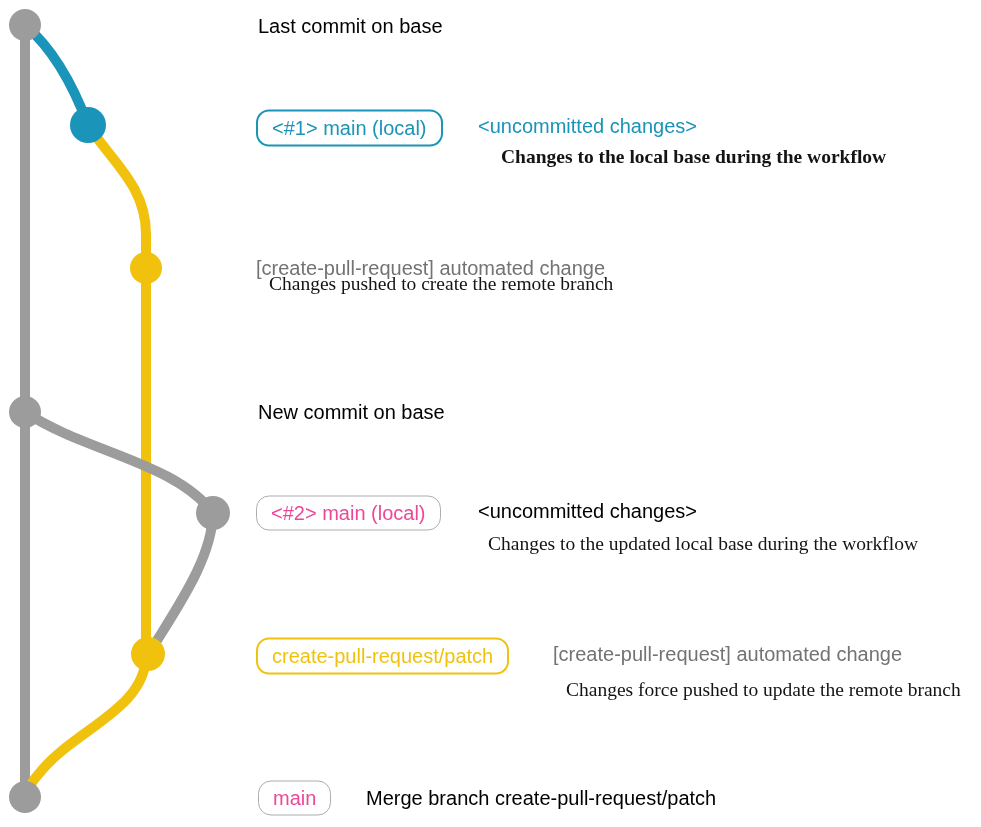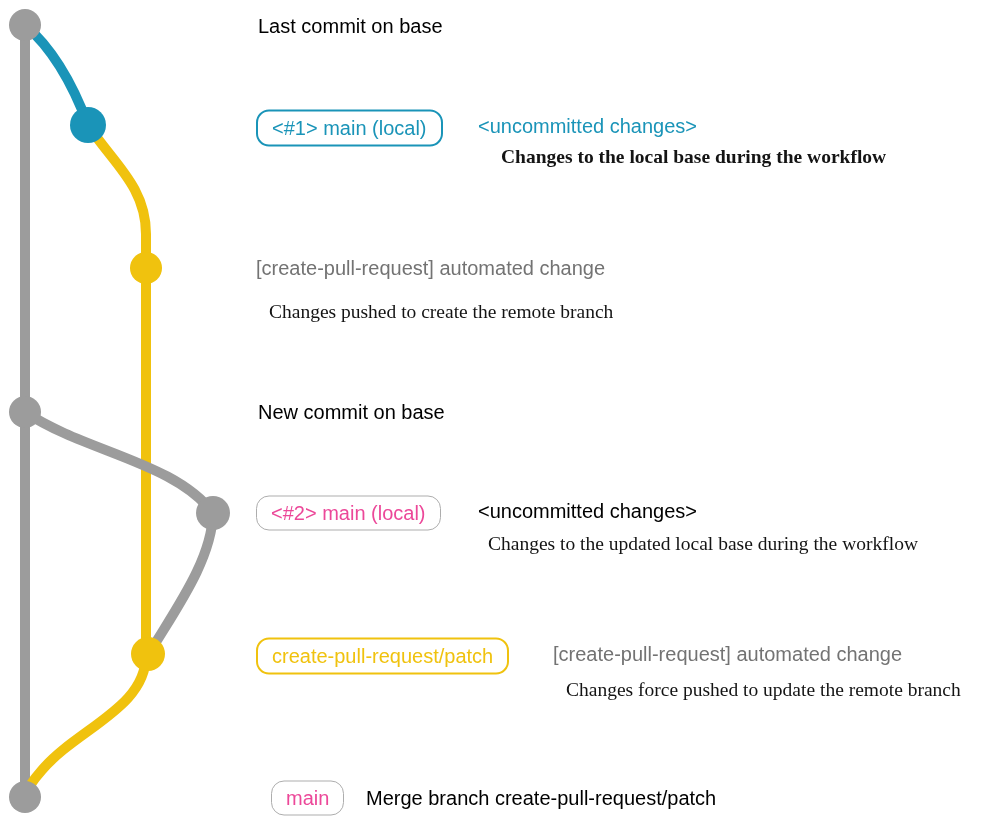--- a/index.html
+++ b/index.html
@@ -69,28 +69,28 @@
     <circle cx="25" cy="797" r="16" fill="#9C9C9C"></circle>
   </svg>
 
   <div class="lbl gray-text" style="left:258px; top:26px;">Last commit on base</div>
 
   <div class="badge badge-teal" style="left:256px; top:128px;">&lt;#1&gt; main (local)</div>
   <div class="lbl teal-text" style="left:478px; top:126px;">&lt;uncommitted changes&gt;</div>
   <div class="desc" style="left:501px; top:157px;font-weight:bold;">Changes to the local base during the workflow</div>
 
   <div class="lbl yellow-text" style="left:256px; top:268px;">[create-pull-request] automated change</div>
-  <div class="desc" style="left:269px; top:312px;text-align:center;">Changes pushed to create the remote branch</div>
+  <div class="desc" style="left:269px; top:284px;text-align:center;">Changes pushed to create the remote branch</div>
 
   <div class="lbl gray-text" style="left:258px; top:412px;">New commit on base</div>
 
   <div class="badge badge-gray" style="left:256px; top:513px;">&lt;#2&gt; main (local)</div>
   <div class="lbl gray-text" style="left:478px; top:511px;">&lt;uncommitted changes&gt;</div>
   <div class="desc" style="left:488px; top:544px;">Changes to the updated local base during the workflow</div>
 
   <div class="badge badge-yellow" style="left:256px; top:656px;">create-pull-request/patch</div>
   <div class="lbl yellow-text" style="left:553px; top:654px;">[create-pull-request] automated change</div>
   <div class="desc" style="left:566px; top:646px;margin-top:44px;">Changes force pushed to update the remote branch</div>
 
-  <div class="badge badge-gray" style="left:271px; top:798px;">main</div>
+  <div class="badge badge-gray" style="left:258px; top:798px;">main</div>
   <div class="lbl gray-text" style="left:366px; top:798px;">Merge branch create-pull-request/patch</div>
 
 </div>
 
 </body></html>

